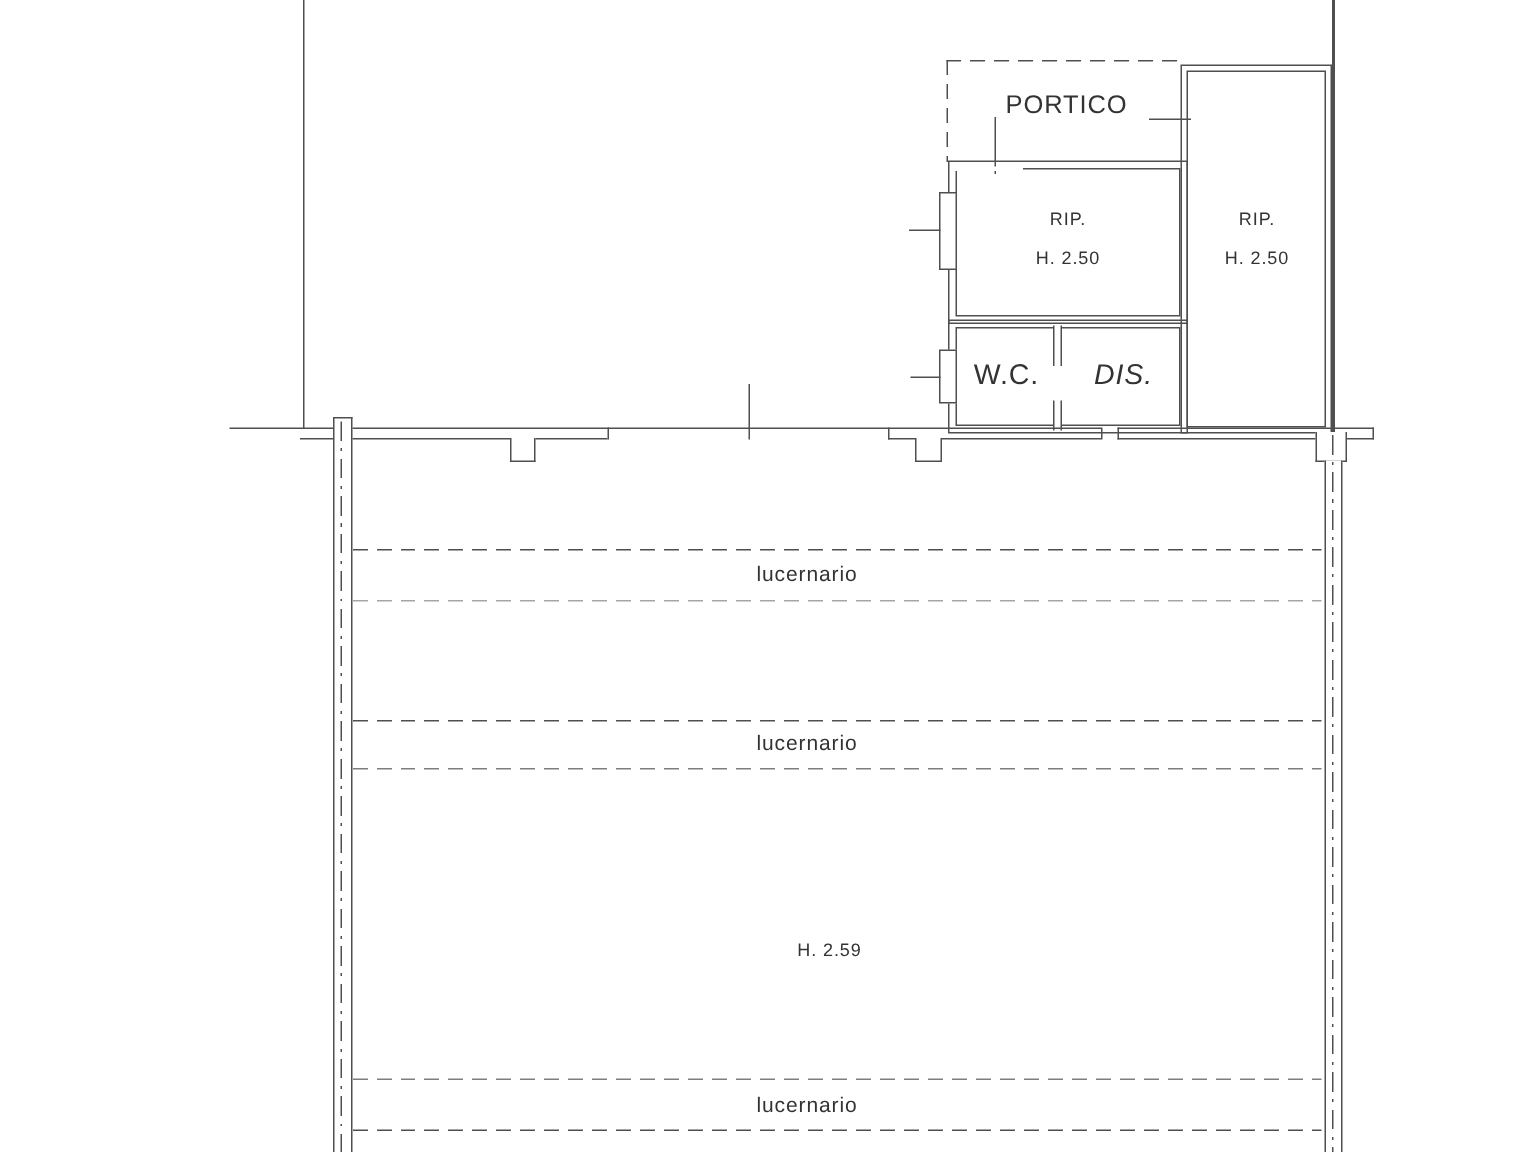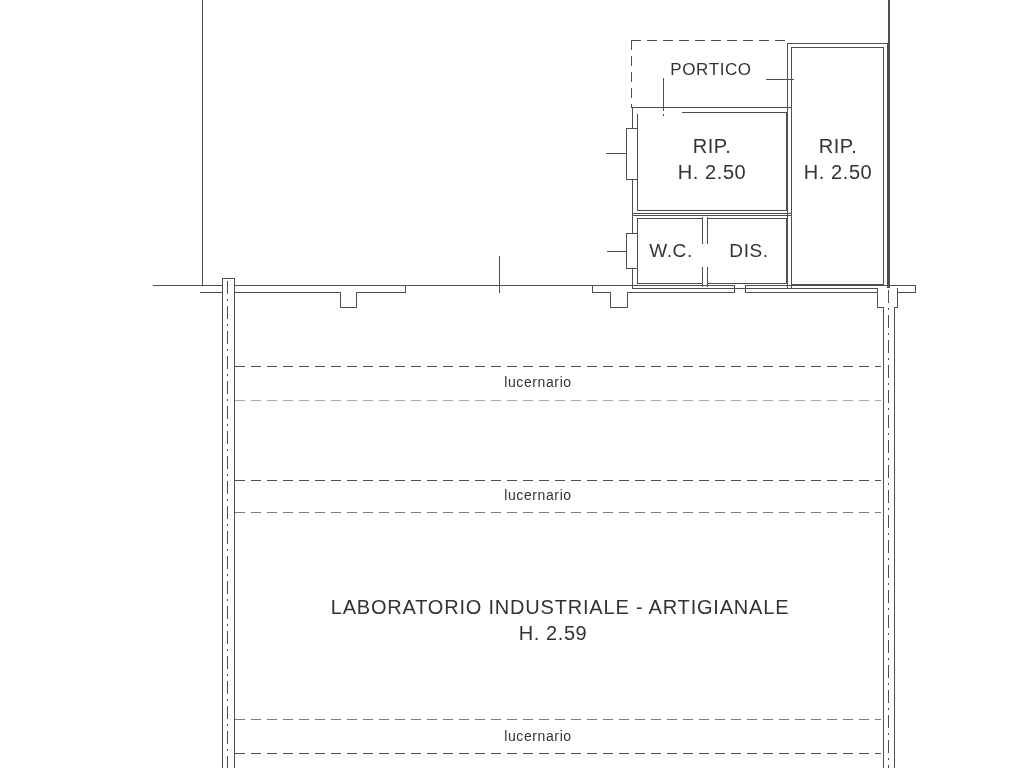--- a/index.html
+++ b/index.html
@@ -28,21 +28,21 @@
   .room-inner{position:absolute;border:1px solid var(--line);}
   .inset3{inset:3px;} .inset4{inset:4px;}
   .column{position:absolute;background:var(--bg);
     border-left:1px solid var(--line);border-right:1px solid var(--line);}
   .pier{position:absolute;background:var(--bg);
     border:1px solid var(--line);border-top:none;}
   .window{position:absolute;background:var(--bg);border:1px solid var(--line);}
   .patch{position:absolute;background:var(--bg);}
   .txt{position:absolute;transform:translate(-50%,-50%);white-space:nowrap;
     letter-spacing:0.6px;color:var(--text);}
-  .t17{font-size:17px;} .t16{font-size:20px;} .t15{font-size:19px;} .t14{font-size:14px;}
+  .t17{font-size:17px;} .t16{font-size:12px;} .t15{font-size:19px;} .t14{font-size:14px;}
 </style>
 </head>
 <body>
 
 <div id="plan">
 
   <div class="vline" style="left:202px;top:0;height:286px;"></div>
   <div class="vline" style="left:888px;top:0;height:289px;width:2px;"></div>
 
   <div class="dash-h" style="left:631px;top:40px;width:158px;"></div>
@@ -63,21 +63,21 @@
   <div class="patch" style="left:636px;top:111px;width:46px;height:3px;"></div>
   <div class="txt t16" style="left:712px;top:146px;">RIP.</div>
   <div class="txt t16" style="left:712px;top:172px;">H. 2.50</div>
 
   <div class="room-outer" style="left:632px;top:213px;width:158px;height:74px;">
     <div class="room-inner inset4"></div>
   </div>
   <div class="column" style="left:702px;top:217px;width:4px;height:27px;"></div>
   <div class="column" style="left:702px;top:267px;width:4px;height:20px;"></div>
   <div class="txt t15" style="left:671px;top:251px;">W.C.</div>
-  <div class="txt t15" style="left:749px;top:251px;">DIS.</div>
+  <div class="txt t15" style="left:749px;top:251px;font-style:italic;">DIS.</div>
 
   <div class="window" style="left:626px;top:128px;width:10px;height:50px;"></div>
   <div class="hline" style="left:606px;top:153px;width:21px;"></div>
   <div class="window" style="left:626px;top:233px;width:10px;height:34px;"></div>
   <div class="hline" style="left:607px;top:251px;width:20px;"></div>
 
   <div class="hline" style="left:153px;top:285px;width:581px;"></div>
   <div class="hline" style="left:745px;top:285px;width:171px;"></div>
   <div class="hline" style="left:200px;top:292px;width:205px;"></div>
   <div class="hline" style="left:592px;top:292px;width:142px;"></div>
@@ -103,16 +103,15 @@
   <div class="txt t14" style="left:538px;top:382px;">lucernario</div>
 
   <div class="dash-h" style="left:235px;top:480px;width:646px;"></div>
   <div class="dash-h med" style="left:235px;top:512px;width:646px;"></div>
   <div class="txt t14" style="left:538px;top:495px;">lucernario</div>
 
   <div class="dash-h med" style="left:235px;top:719px;width:646px;"></div>
   <div class="dash-h" style="left:235px;top:753px;width:646px;"></div>
   <div class="txt t14" style="left:538px;top:736px;">lucernario</div>
 
-  <div class="txt t16" style="left:560px;top:607px;letter-spacing:0.8px;">LABORATORIO INDUSTRIALE - ARTIGIANALE</div>
   <div class="txt t16" style="left:553px;top:633px;">H. 2.59</div>
 
 </div>
 
 </body></html>

